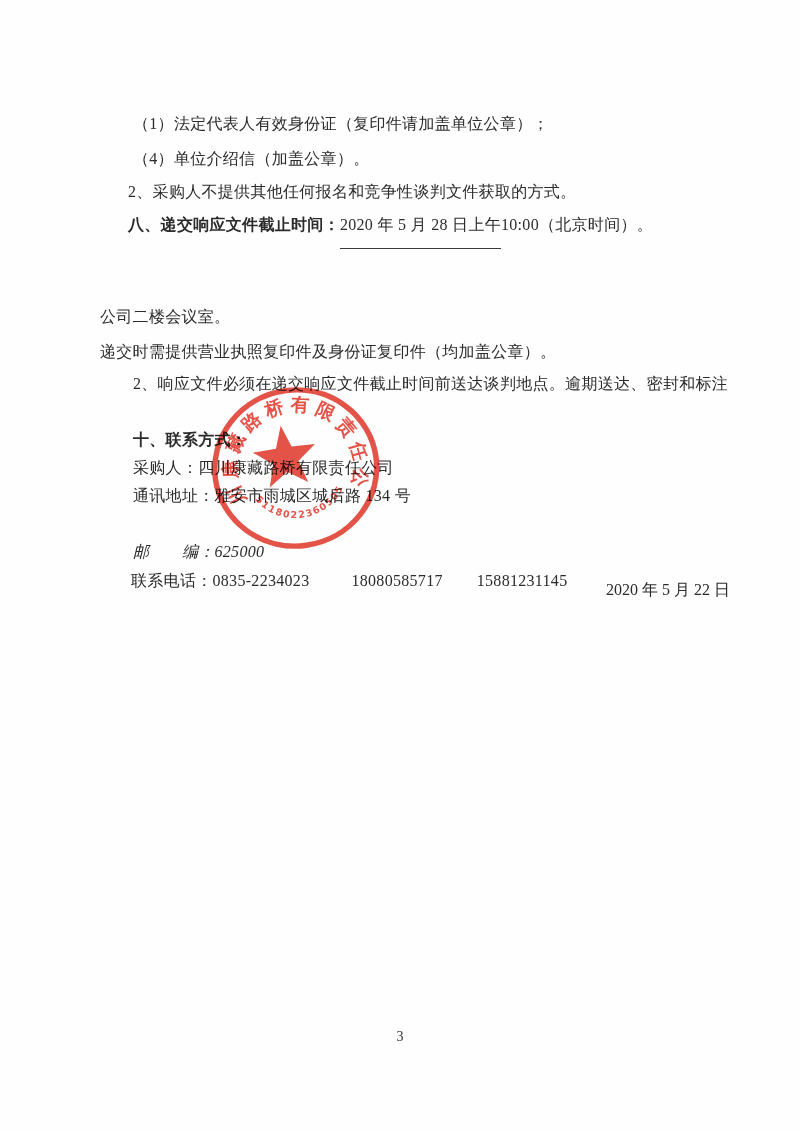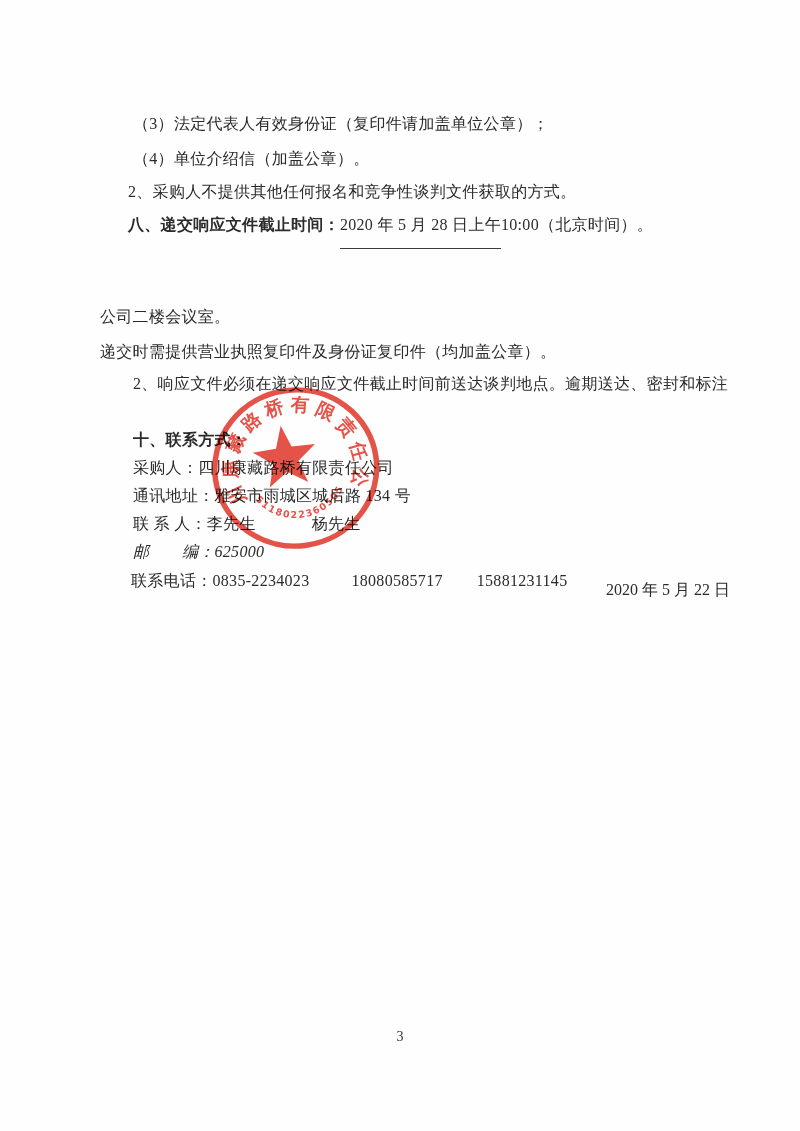--- a/index.html
+++ b/index.html
@@ -63,21 +63,21 @@
     pointer-events: none;
   }
   .seal svg { width: 100%; height: 100%; }
 </style>
 </head>
 <body>
 
 <div class="page">
 
   <div class="line" style="top:113px; left:133px;">
-    <span>（3）法定代表人有效身份证（复印件请加盖单位公章）；</span>
+    <span>（1）法定代表人有效身份证（复印件请加盖单位公章）；</span>
   </div>
 
   <div class="line" style="top:148px; left:133px;">
     <span>（4）单位介绍信（加盖公章）。</span>
   </div>
 
   <div class="line" style="top:181px; left:128px;">
     <span>2、采购人不提供其他任何报名和竞争性谈判文件获取的方式。</span>
   </div>
 
@@ -105,23 +105,20 @@
   </div>
 
   <div class="line" style="top:457px; left:133px;">
     <span>采购人：</span><span>四川康藏路桥有限责任公司</span>
   </div>
 
   <div class="line" style="top:485px; left:133px;">
     <span>通讯地址：</span><span>雅安市雨城区城后路 134 号</span>
   </div>
 
-  <div class="line" style="top:513px; left:133px;">
-    <span>联 系 人：</span><span>李先生</span><span class="gap-person"></span><span>杨先生</span>
-  </div>
 
   <div class="line" style="top:541px; left:133px;font-style:italic;">
     <span>邮　　编：</span><span>625000</span>
   </div>
 
   <div class="line" style="top:570px; left:131px;">
     <span>联系电话：</span><span>0835-2234023</span><span class="gap-wide"></span><span>18080585717</span><span class="gap-medium"></span><span>15881231145</span>
   </div>
 
   <div class="date-line">

